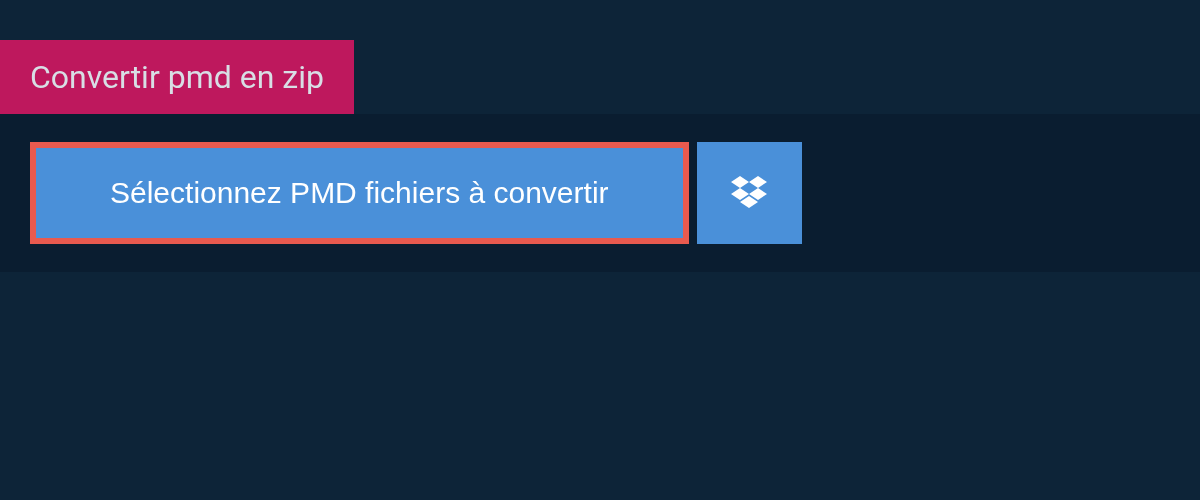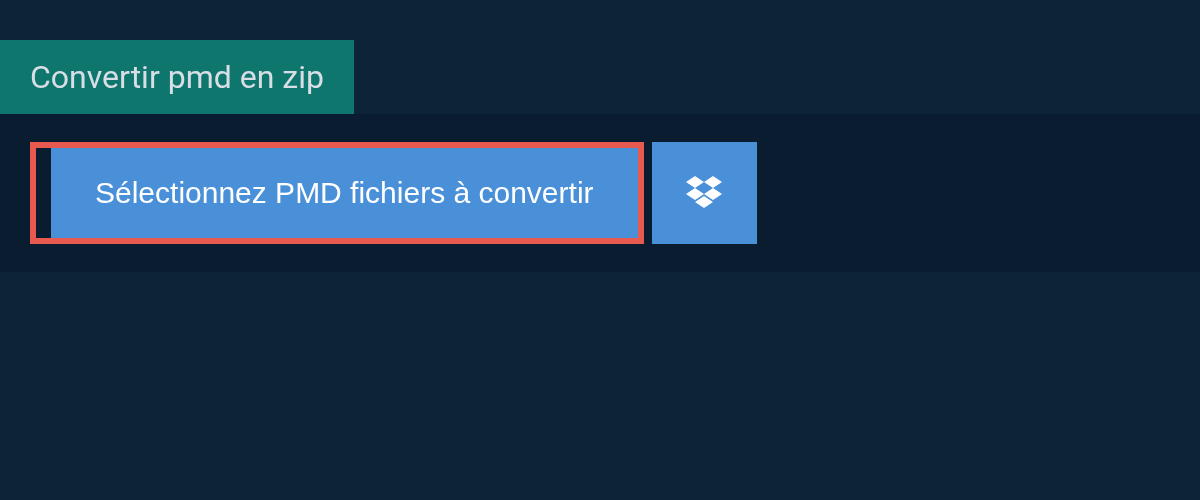--- a/index.html
+++ b/index.html
@@ -9,21 +9,21 @@
     }
     body {
       width: 1200px;
       height: 500px;
       background-color: #0d2438;
       font-family: -apple-system, BlinkMacSystemFont, "Segoe UI", Roboto, Helvetica, Arial, sans-serif;
       overflow: hidden;
     }
     .tab-container {
       display: inline-block;
-      background-color: #0f766e;
+      background-color: #be185d;
       padding: 18px 30px;
       margin-top: 40px;
       margin-left: 0;
     }
     .tab-label {
       color: #d8dee5;
       font-size: 32px;
       font-weight: 400;
     }
     .content-panel {
@@ -38,28 +38,27 @@
     }
     .select-files-wrapper {
       border: 6px solid #e85a4f;
       display: inline-block;
     }
     .select-files-button {
       background-color: #4a90d9;
       color: #ffffff;
       font-size: 30px;
       font-weight: 400;
-      padding: 28px 44px;
+      padding: 28px 74px;
       border: none;
       cursor: pointer;
       display: flex;
       align-items: center;
       justify-content: center;
       white-space: nowrap;
-      margin-left: 15px;
     }
     .dropbox-button {
       background-color: #4a90d9;
       border: none;
       cursor: pointer;
       display: flex;
       align-items: center;
       justify-content: center;
       width: 105px;
     }

